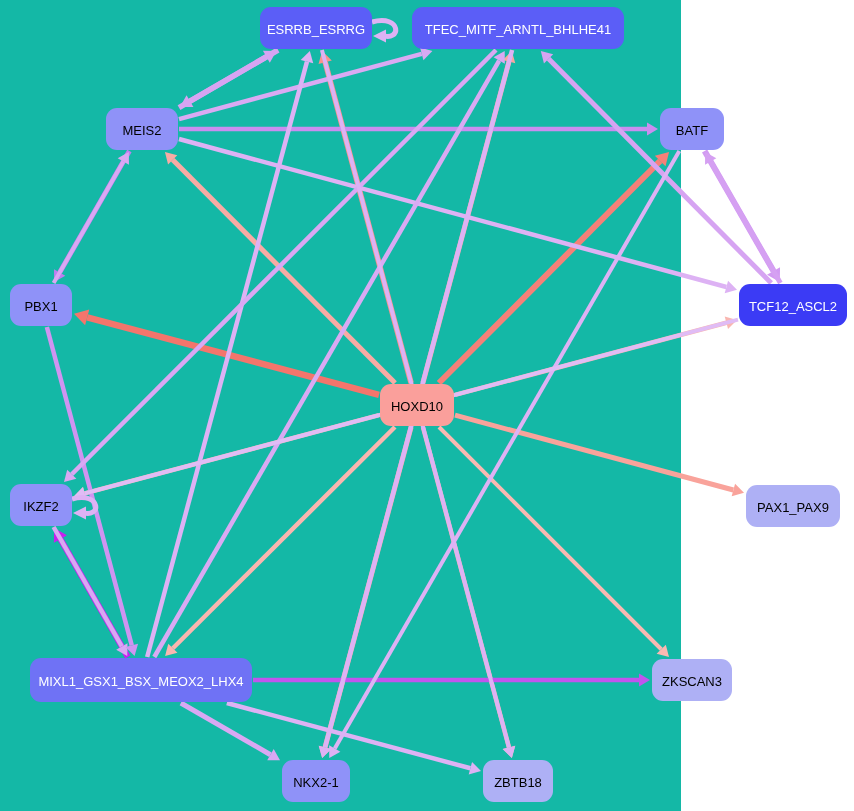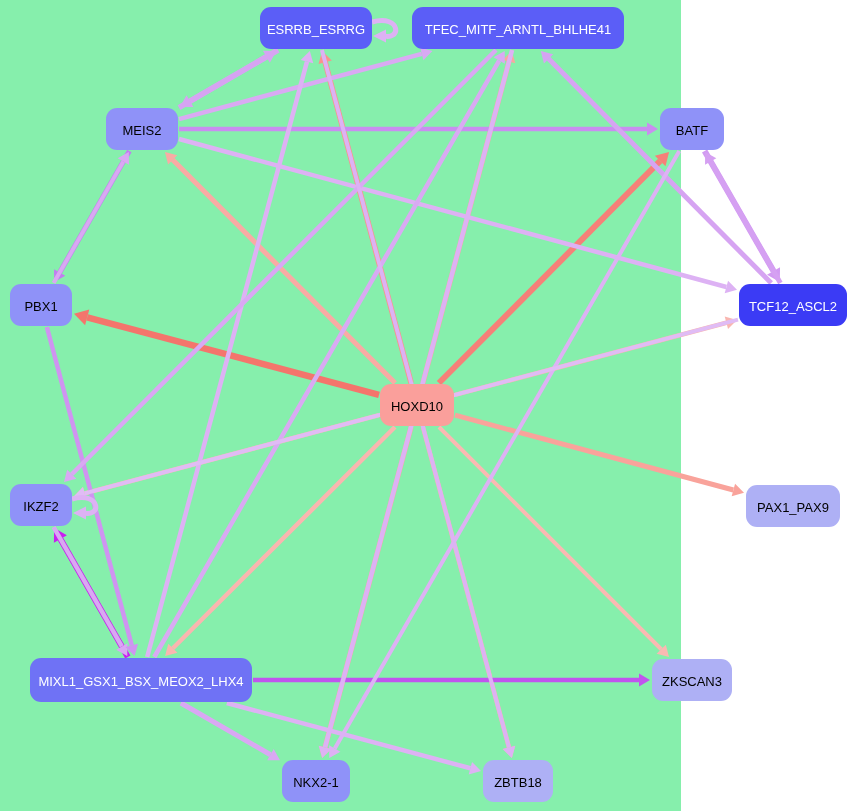--- a/index.html
+++ b/index.html
@@ -11,21 +11,21 @@
   body {
     width: 854px;
     height: 811px;
     font-family: "Liberation Sans", sans-serif;
     overflow: hidden;
   }
   #network-root {
     position: relative;
     width: 681px;
     height: 811px;
-    background: #86efac;
+    background: #14b8a6;
   }
   svg#network-svg {
     display: block;
     width: 854px;
     height: 811px;
   }
   .node-rect {
     stroke: none;
   }
   .node-label {

